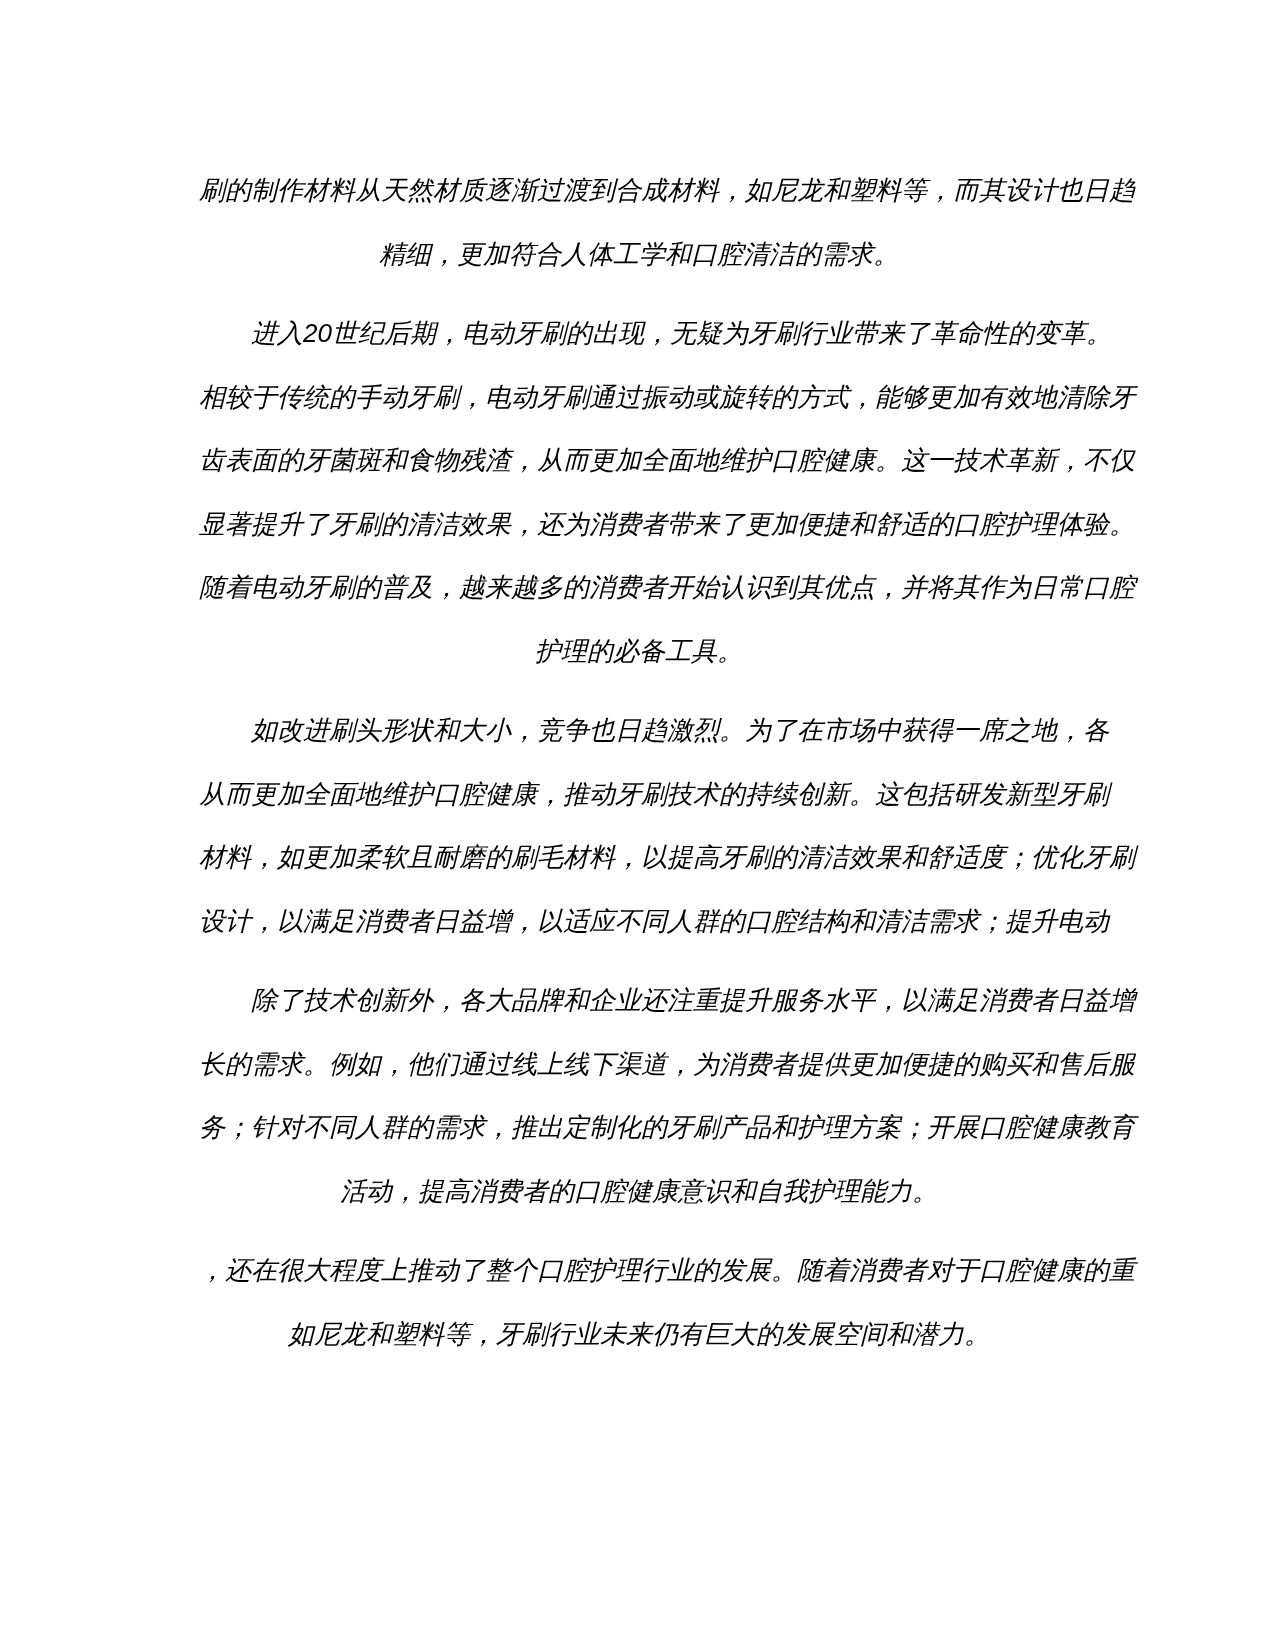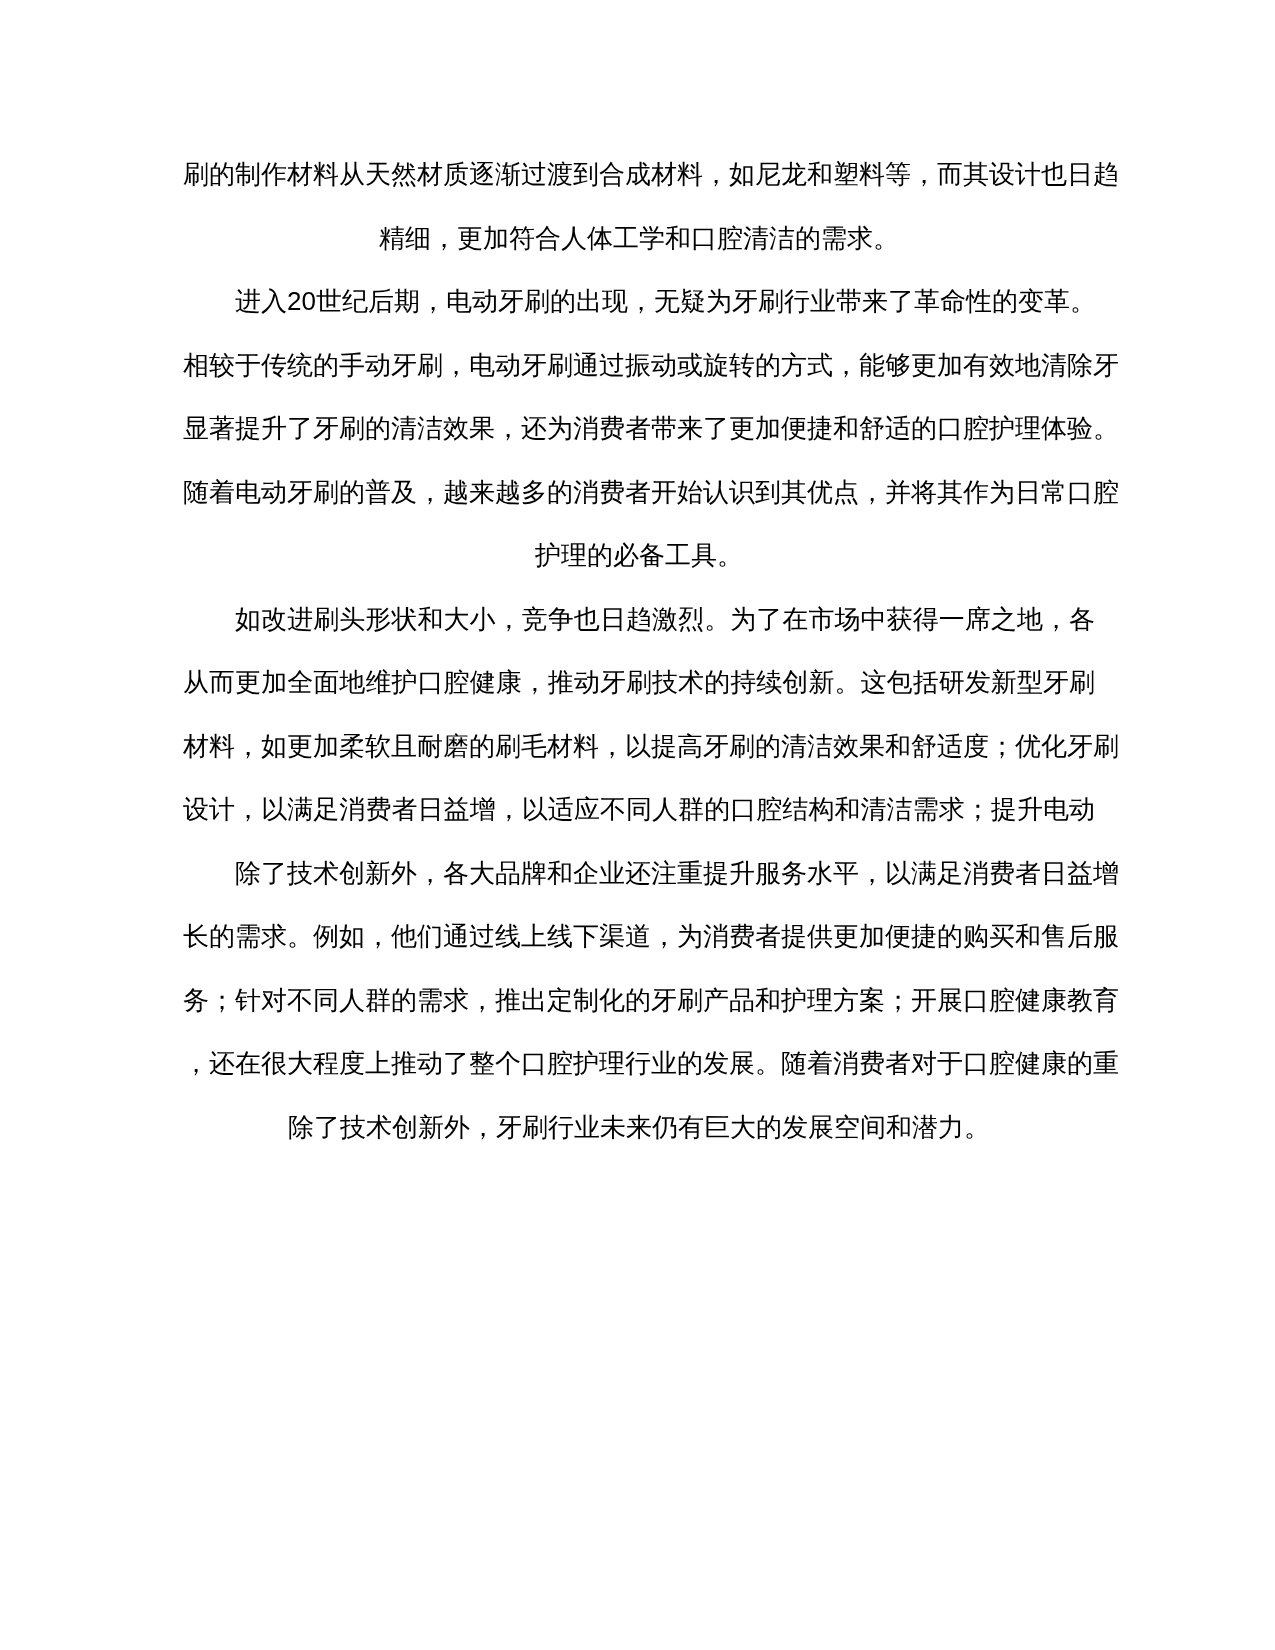--- a/index.html
+++ b/index.html
@@ -20,22 +20,23 @@
     background: #ffffff;
   }
   .doc-body {
     position: absolute;
     left: 183px;
     top: 143px;
     width: 912px;
     color: #000000;
   }
   .paragraph {
-    margin: 0;
+    margin: 16px;
     padding: 0;
+    font-style: italic;
   }
   .text-line {
     height: 63.5px;
     line-height: 63.5px;
     font-size: 26px;
     white-space: nowrap;
     letter-spacing: normal;
     text-align: center;
   }
   .text-line.fill {
@@ -52,33 +53,35 @@
 
 <div class="page">
   <div class="doc-body" style="color: rgb(0, 0, 0);">
       <div class="paragraph">
         <div class="text-line fill">刷的制作材料从天然材质逐渐过渡到合成材料，如尼龙和塑料等，而其设计也日趋</div>
         <div class="text-line">精细，更加符合人体工学和口腔清洁的需求。</div>
       </div>
       <div class="paragraph">
         <div class="text-line fill indent">进入20世纪后期，电动牙刷的出现，无疑为牙刷行业带来了革命性的变革。</div>
         <div class="text-line fill">相较于传统的手动牙刷，电动牙刷通过振动或旋转的方式，能够更加有效地清除牙</div>
+        <div class="text-line fill">齿表面的牙菌斑和食物残渣，从而更加全面地维护口腔健康。这一技术革新，不仅</div>
         <div class="text-line fill">显著提升了牙刷的清洁效果，还为消费者带来了更加便捷和舒适的口腔护理体验。</div>
         <div class="text-line fill">随着电动牙刷的普及，越来越多的消费者开始认识到其优点，并将其作为日常口腔</div>
         <div class="text-line">护理的必备工具。</div>
       </div>
       <div class="paragraph">
         <div class="text-line fill indent">如改进刷头形状和大小，竞争也日趋激烈。为了在市场中获得一席之地，各</div>
         <div class="text-line fill">从而更加全面地维护口腔健康，推动牙刷技术的持续创新。这包括研发新型牙刷</div>
         <div class="text-line fill">材料，如更加柔软且耐磨的刷毛材料，以提高牙刷的清洁效果和舒适度；优化牙刷</div>
         <div class="text-line fill">设计，以满足消费者日益增，以适应不同人群的口腔结构和清洁需求；提升电动</div>
       </div>
       <div class="paragraph">
         <div class="text-line fill indent">除了技术创新外，各大品牌和企业还注重提升服务水平，以满足消费者日益增</div>
         <div class="text-line fill">长的需求。例如，他们通过线上线下渠道，为消费者提供更加便捷的购买和售后服</div>
         <div class="text-line fill">务；针对不同人群的需求，推出定制化的牙刷产品和护理方案；开展口腔健康教育</div>
+        <div class="text-line">活动，提高消费者的口腔健康意识和自我护理能力。</div>
       </div>
       <div class="paragraph">
         <div class="text-line fill">，还在很大程度上推动了整个口腔护理行业的发展。随着消费者对于口腔健康的重</div>
-        <div class="text-line">除了技术创新外，牙刷行业未来仍有巨大的发展空间和潜力。</div>
+        <div class="text-line">如尼龙和塑料等，牙刷行业未来仍有巨大的发展空间和潜力。</div>
       </div>
     </div>
 </div>
 
 </body></html>

